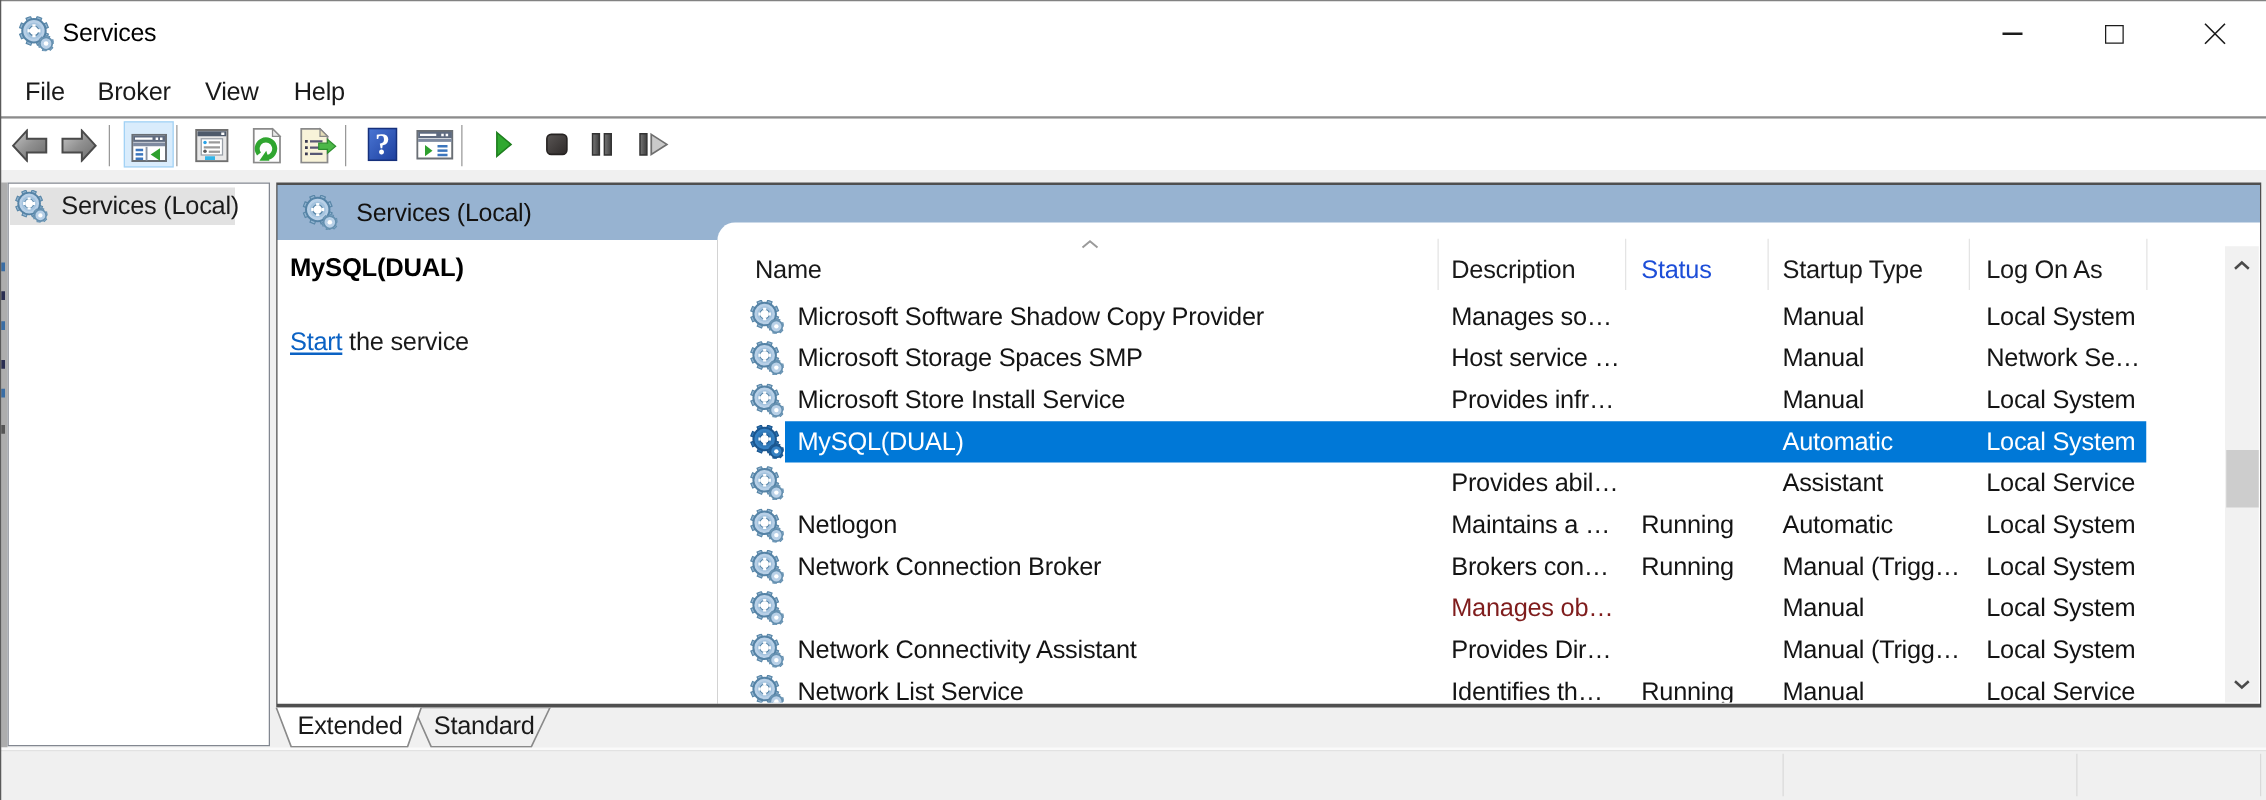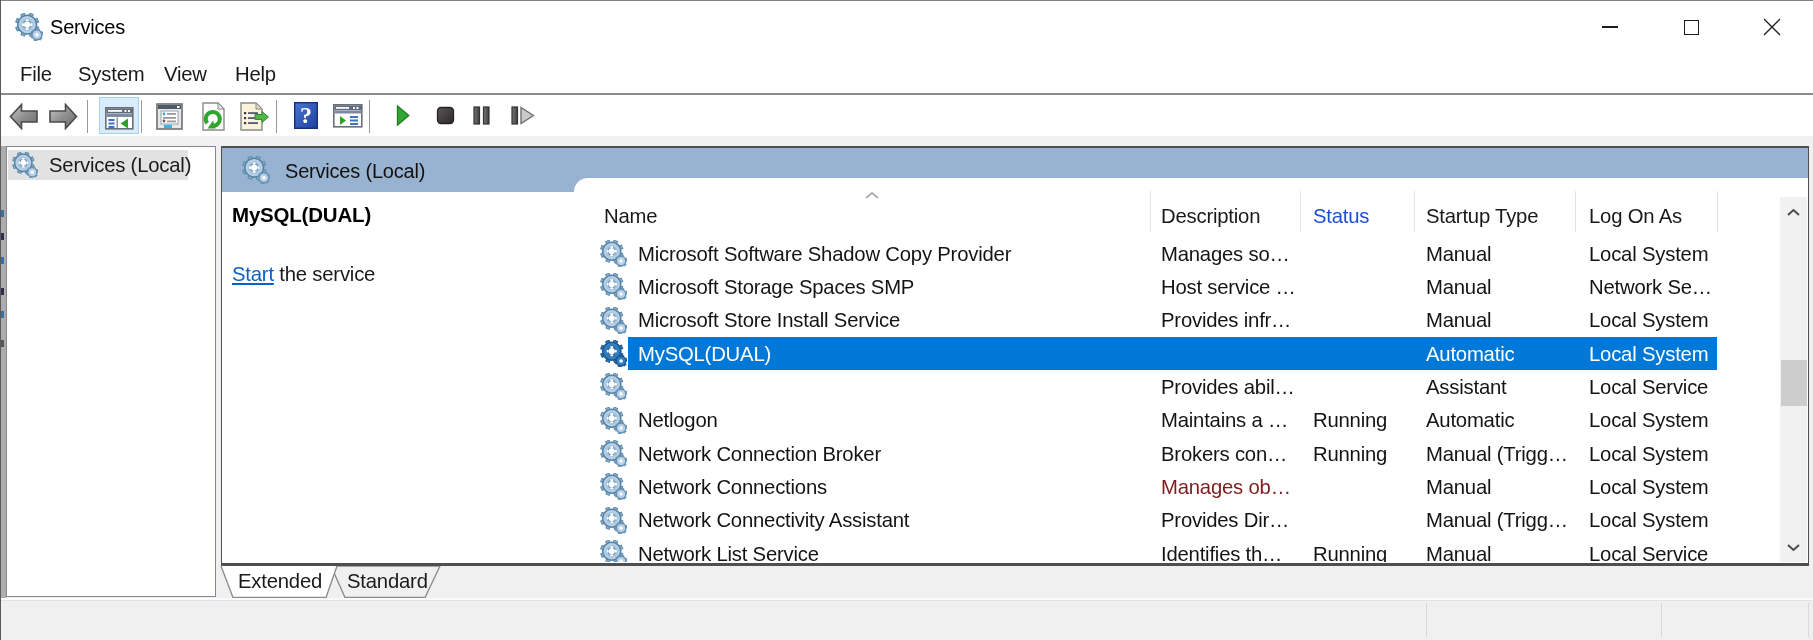--- a/index.html
+++ b/index.html
@@ -70,21 +70,21 @@
       </svg></div>
   <div class="t" style="left:50px;top:12px;font-size:20px;color:#000">Services</div>
 
   <div class="abs" style="left:1602px;top:26px;width:16px;height:1.7px;background:#1c1c1c"></div>
   <div class="abs" style="left:1684px;top:20px;width:15px;height:15px;border:1.2px solid #1c1c1c"></div>
   <svg class="abs" style="left:1763px;top:18px" width="19" height="19">
     <path d="M1,1 L17,17 M17,1 L1,17" stroke="#1c1c1c" stroke-width="1.3"></path>
   </svg>
 
   <div class="t" style="left:20px;top:59px">File</div>
-  <div class="t" style="left:78px;top:59px">System</div>
+  <div class="t" style="left:78px;top:59px">Broker</div>
   <div class="t" style="left:164px;top:59px">View</div>
   <div class="t" style="left:235px;top:59px">Help</div>
   <div class="abs" style="left:0;top:93px;width:1813px;height:1.5px;background:#8c8c8c"></div>
 
   <div class="abs" style="left:0;top:94.5px;width:1813px;height:41px;background:#fff"></div>
   <div class="abs" id="toolbar" style="left:0;top:0;width:0;height:0">
       <svg class="abs" style="left:9px;top:103px" width="31" height="27">
         <defs>
           <linearGradient id="gar" x1="0" y1="0" x2="1" y2="1">
             <stop offset="0" stop-color="#c8c8c8"></stop>
@@ -787,21 +787,20 @@
           </g>
           <g transform="rotate(254 20.3 20.3)">
             <rect x="19" y="14.6" width="2.7" height="2.7" fill="#93b6d2" stroke="#6590b0" stroke-width="0.8"></rect>
           </g>
           <g transform="rotate(314 20.3 20.3)">
             <rect x="19" y="14.6" width="2.7" height="2.7" fill="#93b6d2" stroke="#6590b0" stroke-width="0.8"></rect>
           </g>
           <circle cx="20.3" cy="20.3" r="4.6" fill="#b8d0e7" stroke="#6590b0" stroke-width="1.3"></circle>
           <circle cx="20.3" cy="20.3" r="1.7" fill="#ffffff"></circle>
         </svg></div>
-      <div class="t" style="left:416px;top:234.88000000000002px;color:#141414">Network Connections</div>
       <div class="t" style="left:939px;top:234.88000000000002px;color:#7f1d1d">Manages ob…</div>
       <div class="t" style="left:1204px;top:234.88000000000002px;color:#141414">Manual</div>
       <div class="t" style="left:1367px;top:234.88000000000002px;color:#141414">Local System</div>
       <div class="abs" style="left:378px;top:269.72px"><svg width="27" height="27" viewBox="0 0 26 26">
           <g transform="rotate(22 11.3 10.8)">
             <rect x="9.5" y="0" width="3.6" height="3.6" fill="#93b6d2" stroke="#5a87a8" stroke-width="0.9"></rect>
           </g>
           <g transform="rotate(67 11.3 10.8)">
             <rect x="9.5" y="0" width="3.6" height="3.6" fill="#93b6d2" stroke="#5a87a8" stroke-width="0.9"></rect>
           </g>

